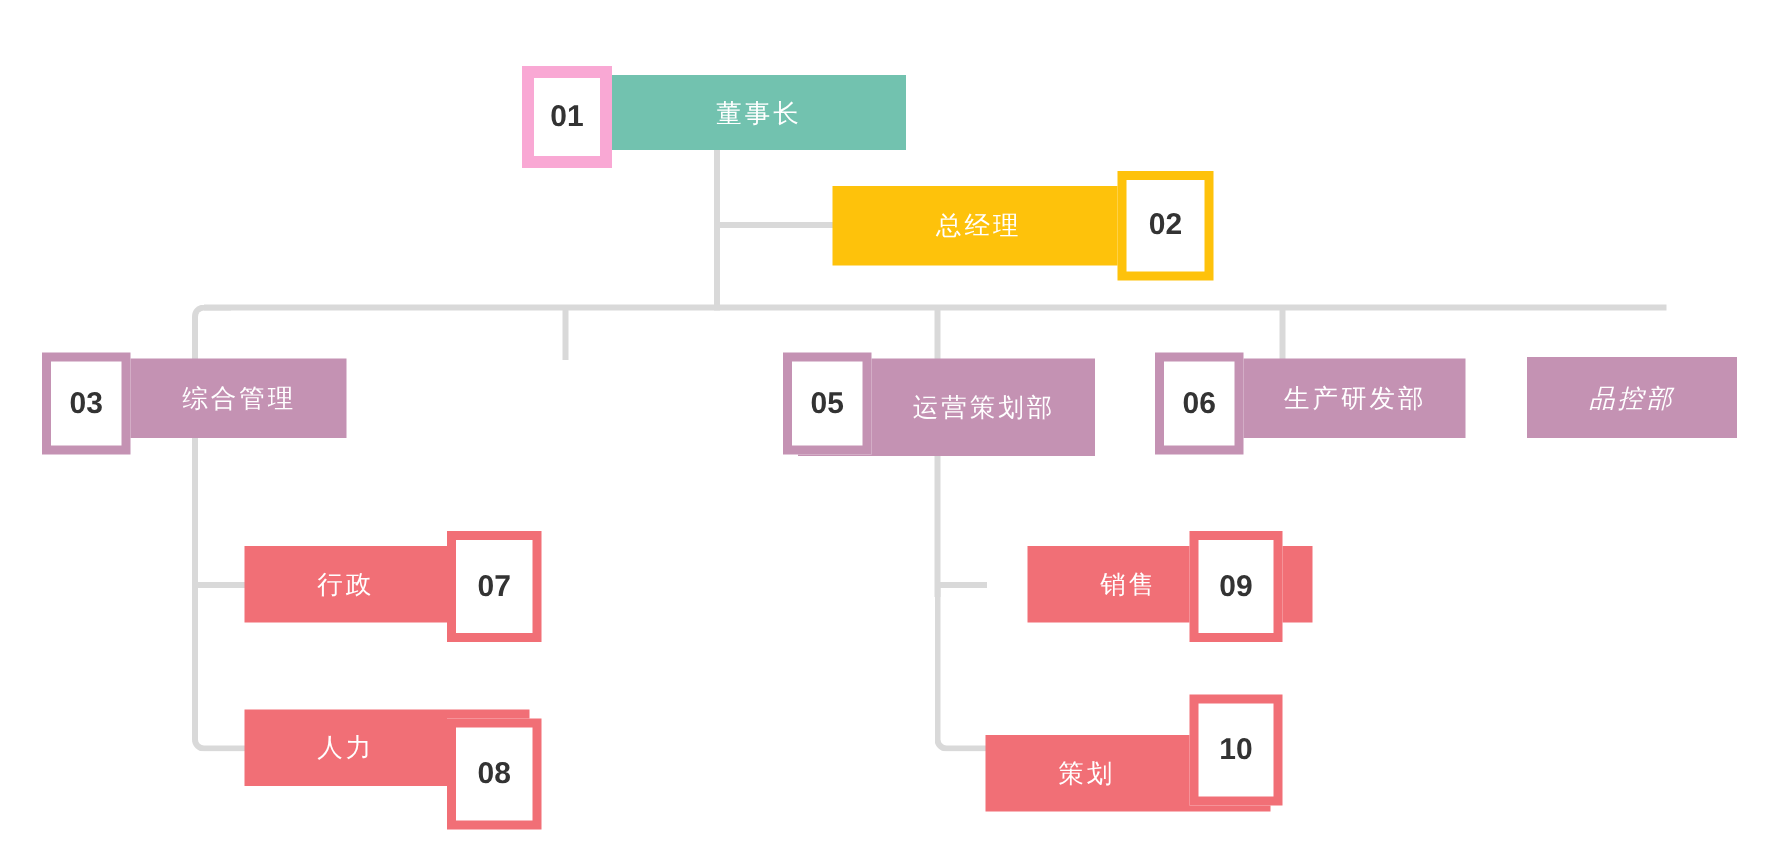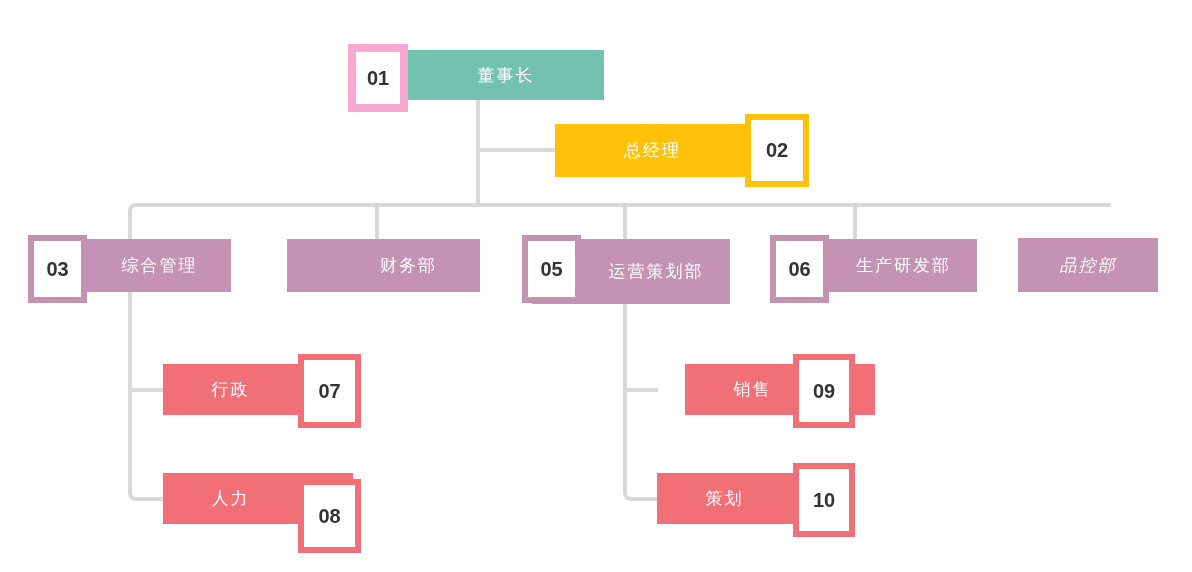--- a/index.html
+++ b/index.html
@@ -80,23 +80,20 @@
   <div class="node" style="left:28px;top:235px;width:203px;height:68px;">
     <div class="bar bg-mauve" style="left:10px;top:4px;width:193px;height:53px;padding-left:50px;">
       <span>综合管理</span>
     </div>
     <div class="numbox bd-mauve" style="left:0;top:0;width:59px;height:68px;">
       <span>03</span>
     </div>
   </div>
 
   <div class="node" style="left:277px;top:235px;width:203px;height:68px;">
-    <div class="bar bg-mauve" style="left:10px;top:4px;width:193px;height:53px;padding-left:50px;">
-      <span>财务部</span>
-    </div>
   </div>
 
   <div class="node" style="left:522px;top:235px;width:208px;height:68px;">
     <div class="bar bg-mauve" style="left:10px;top:4px;width:198px;height:65px;padding-left:50px;justify-content:center;">
       <span>运营策划部</span>
     </div>
     <div class="numbox bd-mauve" style="left:0;top:0;width:59px;height:68px;justify-content:center;">
       <span>05</span>
     </div>
   </div>
@@ -137,21 +134,21 @@
   <div class="node" style="left:657px;top:354px;width:198px;height:74px;">
     <div class="bar bg-red" style="left:0;top:10px;width:190px;height:51px;padding-right:55px;margin-left:28px;">
       <span>销售</span>
     </div>
     <div class="numbox bd-red" style="left:136px;top:0;width:62px;height:74px;">
       <span>09</span>
     </div>
   </div>
 
   <div class="node" style="left:657px;top:463px;width:198px;height:74px;">
-    <div class="bar bg-red" style="left:0;top:10px;width:190px;height:51px;padding-right:55px;">
+    <div class="bar bg-red" style="left:0;top:27px;width:190px;height:51px;padding-right:55px;">
       <span>策划</span>
     </div>
     <div class="numbox bd-red" style="left:136px;top:0;width:62px;height:74px;">
       <span>10</span>
     </div>
   </div>
 
 </div>
 
 </body></html>

